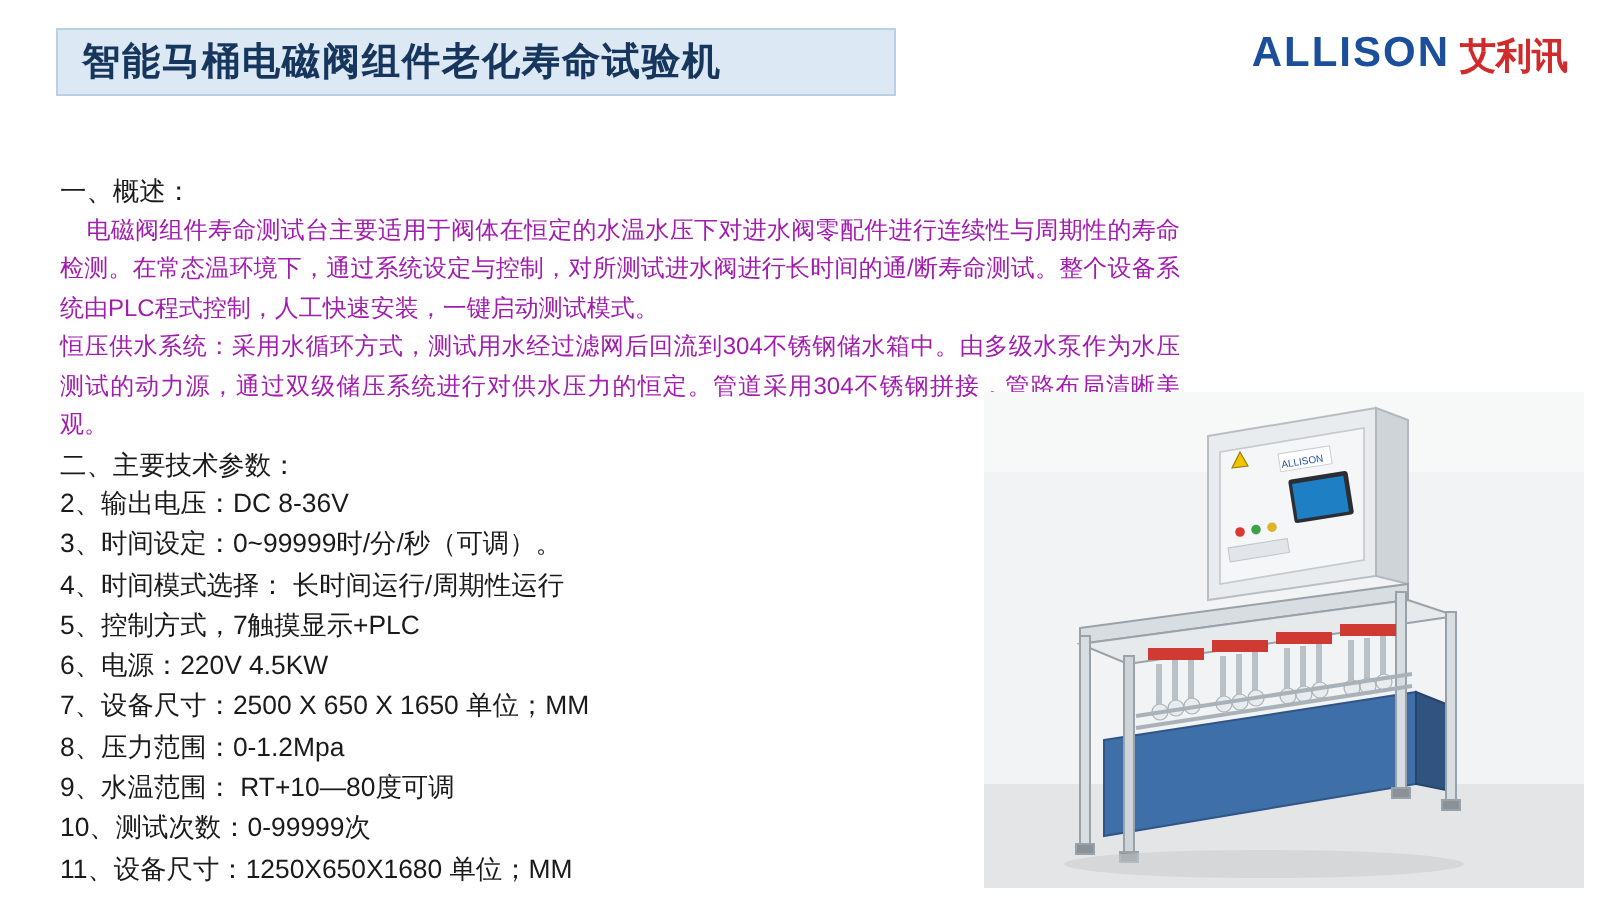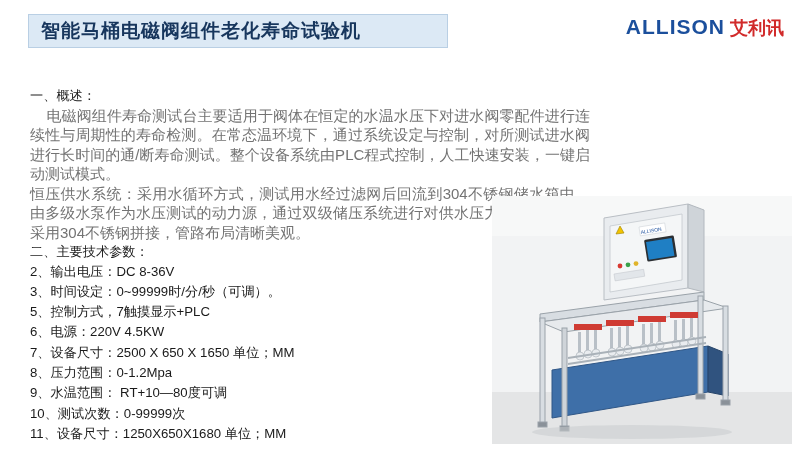--- a/index.html
+++ b/index.html
@@ -81,22 +81,22 @@
 
   
   .content {
     position: absolute;
     left: 30px;
     top: 66px;
     width: 560px;
     margin-top: 20px;
   }
   .para {
-    font-size: 15px;
-    color: #737373;
+    font-size: 12px;
+    color: #a21caf;
     line-height: 19.5px;
     margin: 0;
     text-align: justify;
   }
   .para.indent {
     text-indent: 1.1em;
   }
   .section-head {
     font-size: 13.2px;
     color: #1a1a1a;
@@ -146,20 +146,21 @@
   </div>
 
   <div class="content">
     <p class="section-head">一、概述：</p>
     <p class="para indent">电磁阀组件寿命测试台主要适用于阀体在恒定的水温水压下对进水阀零配件进行连续性与周期性的寿命检测。在常态温环境下，通过系统设定与控制，对所测试进水阀进行长时间的通/断寿命测试。整个设备系统由PLC程式控制，人工快速安装，一键启动测试模式。</p>
     <p class="para">恒压供水系统：采用水循环方式，测试用水经过滤网后回流到304不锈钢储水箱中。由多级水泵作为水压测试的动力源，通过双级储压系统进行对供水压力的恒定。管道采用304不锈钢拼接，管路布局清晰美观。</p>
     <p class="section-head">二、主要技术参数：</p>
     <ul class="spec-list">
       <li>2、输出电压：DC 8-36V</li>
       <li>3、时间设定：0~99999时/分/秒（可调）。</li>
+      <li>4、时间模式选择： 长时间运行/周期性运行</li>
       <li>5、控制方式，7触摸显示+PLC</li>
       <li>6、电源：220V  4.5KW</li>
       <li>7、设备尺寸：2500 X 650 X 1650 单位；MM</li>
       <li>8、压力范围：0-1.2Mpa</li>
       <li>9、水温范围：  RT+10—80度可调</li>
       <li>10、测试次数：0-99999次</li>
       <li>11、设备尺寸：1250X650X1680 单位；MM</li>
     </ul>
   </div>
 

